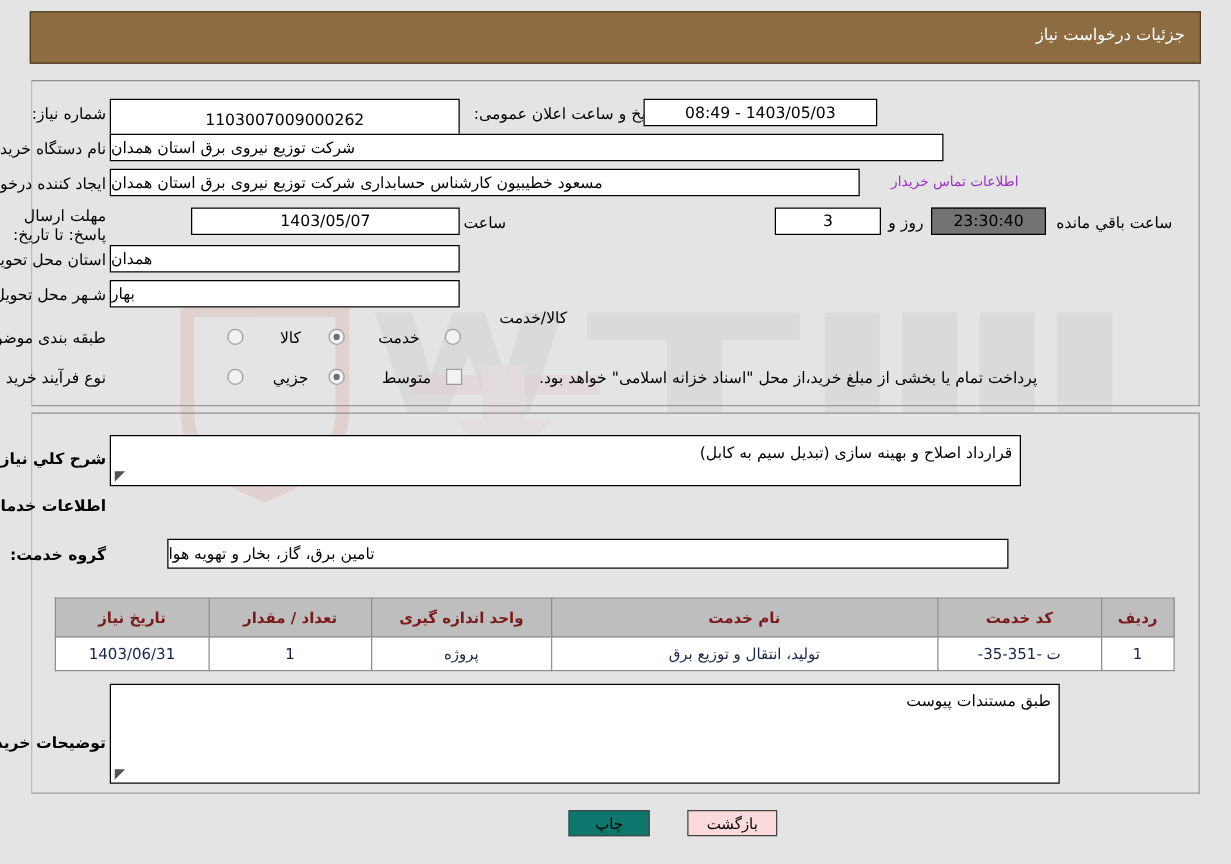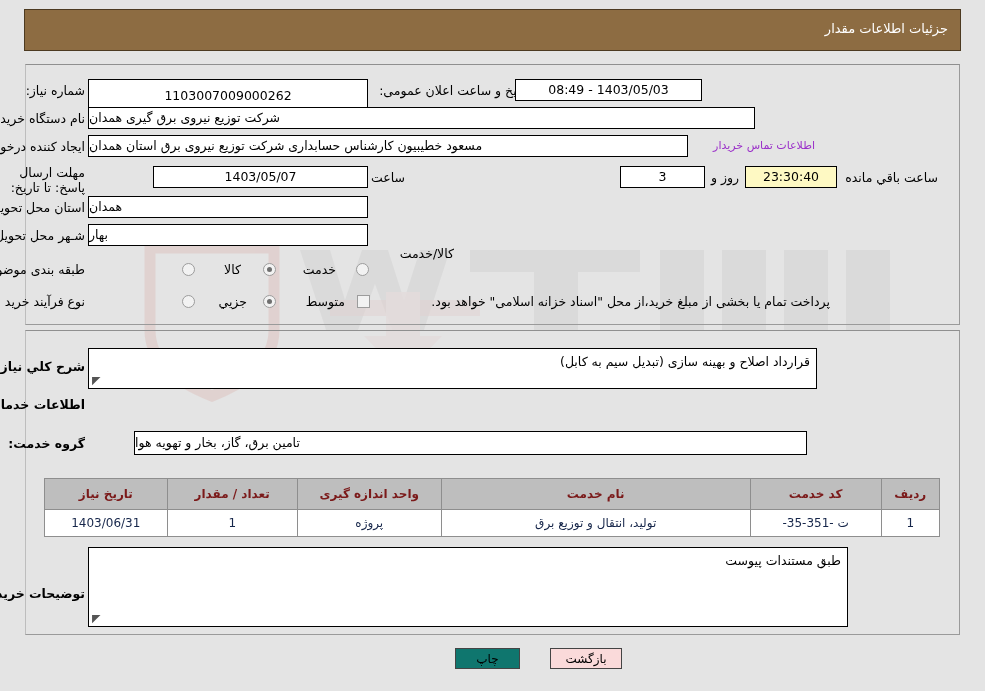--- a/index.html
+++ b/index.html
@@ -80,21 +80,21 @@
     color: #000;
     line-height: 1;
     display: flex;
     align-items: center;
     white-space: nowrap;
     overflow: hidden;
     z-index: 3;
   }
   .fld.ctr { justify-content: center; }
   .fld.rgt { justify-content: flex-end; padding-right: 4px; }
-  .fld.cream { background: #fef9c3; }
+  .fld.cream { background: #737373; }
 
   
   .link {
     position: absolute;
     font-size: 11px;
     color: #9b30c9;
     white-space: nowrap;
     cursor: pointer;
     z-index: 3;
   }
@@ -213,33 +213,33 @@
       <rect x="660" y="250" width="44" height="80" fill="#8a8a8a"></rect>
       <rect x="722" y="250" width="44" height="80" fill="#8a8a8a"></rect>
       <rect x="784" y="250" width="44" height="80" fill="#8a8a8a"></rect>
       <rect x="846" y="250" width="44" height="80" fill="#8a8a8a"></rect>
       <path d="M330 300 L480 300 L480 316 L330 316 Z" fill="#c0392b" opacity="0.55"></path>
       <path d="M386 292 L420 292 L420 336 L442 336 L403 376 L364 336 L386 336 Z" fill="#d99" opacity="0.9"></path>
     </g>
   </svg>
 
   <div class="header-bar">
-    <div class="header-title">جزئیات اطلاعات مقدار</div>
+    <div class="header-title">جزئیات درخواست نیاز</div>
   </div>
 
   <div class="panel" id="panel-top"></div>
 
   <div class="lbl" style="right:900px; top:83px;">شماره نیاز:</div>
   <div class="fld ctr" style="right:617px; top:79px; width:280px; height:35px;">1103007009000262</div>
 
   <div class="lbl" style="right:455px; top:83px;">تاریخ و ساعت اعلان عمومی:</div>
   <div class="fld ctr" style="right:283px; top:79px; width:187px; height:22px;">1403/05/03 - 08:49</div>
 
   <div class="lbl" style="right:900px; top:111px;">نام دستگاه خریدار:</div>
-  <div class="fld rgt" style="right:230px; top:107px; width:667px; height:22px;">شرکت توزیع نیروی برق گیری همدان</div>
+  <div class="fld rgt" style="right:230px; top:107px; width:667px; height:22px;">شرکت توزیع نیروی برق استان همدان</div>
 
   <div class="lbl" style="right:900px; top:139px;">ایجاد کننده درخواست:</div>
   <div class="fld rgt" style="right:297px; top:135px; width:600px; height:22px;">مسعود خطیبیون کارشناس حسابداری شرکت توزیع نیروی برق استان همدان</div>
   <div class="link" style="right:170px; top:139px;">اطلاعات تماس خریدار</div>
 
   <div class="lbl" style="right:900px; top:165px; line-height:15px; white-space:normal; width:92px; text-align:right;">مهلت ارسال پاسخ: تا تاریخ:</div>
   <div class="fld ctr" style="right:617px; top:166px; width:215px; height:22px;">1403/05/07</div>
 
   <div class="lbl" style="right:580px; top:170px;">ساعت</div>
 

